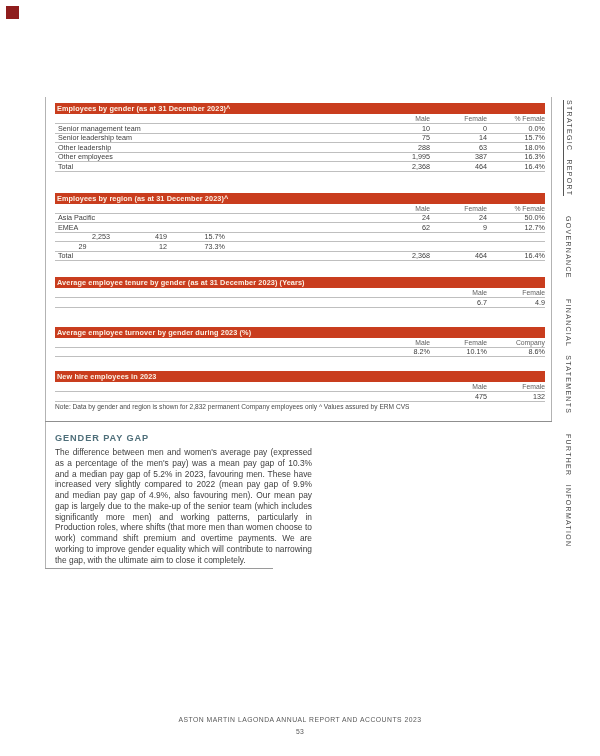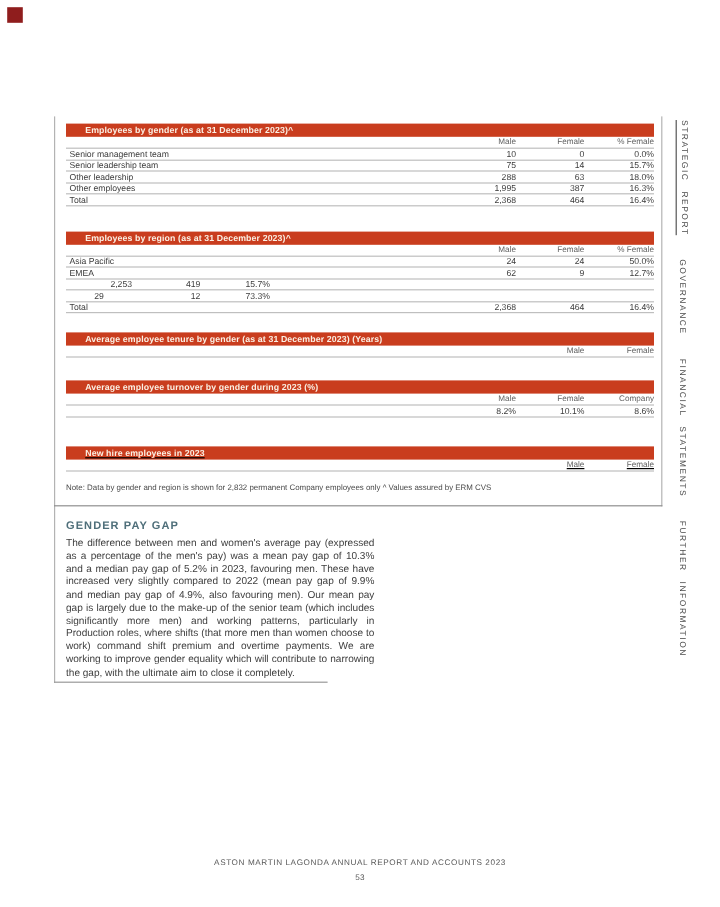--- a/index.html
+++ b/index.html
@@ -9,23 +9,23 @@
   
   .frame-left{position:absolute;left:45px;top:97px;width:1px;height:472px;background:#b3b3b3;}
   .frame-right{position:absolute;left:551px;top:97px;width:1px;height:325px;background:#b3b3b3;}
   .note-rule{position:absolute;left:45px;top:421px;width:507px;height:1px;background:#8f8f8f;}
   .gpg-rule{position:absolute;left:45px;top:568px;width:228px;height:1px;background:#9a9a9a;}
   
   .tables{position:absolute;left:55px;top:103px;width:490px;}
   .tbl:nth-child(2){margin-top:21px;}
   .tbl:nth-child(3){margin-top:16px;}
   .tbl:nth-child(4){margin-top:19px;}
-  .tbl:nth-child(5){margin-top:24px;text-decoration:underline;}
+  .tbl:nth-child(5){margin-top:14px;}
   .bar{height:11px;line-height:11px;background:var(--accent,#c93d1e);color:#fbf0e4;
-       font-size:7.3px;font-weight:bold;padding-left:16px;letter-spacing:.1px;}
+       font-size:7.3px;font-weight:bold;padding-left:2px;letter-spacing:.1px;}
   .row{display:flex;align-items:center;height:9.5px;border-bottom:1px solid #bfbfbf;
        box-sizing:border-box;font-size:7.2px;color:#3c3c3c;}
   .hrow{height:10px;color:#5f5f5f;font-size:6.8px;}
   .lbl{flex:1;padding-left:3px;white-space:nowrap;}
   .num{text-align:right;white-space:nowrap;}
   
   .note{position:absolute;left:55px;top:403px;width:490px;font-size:6.6px;color:#4a4a4a;}
   
   .gpg{position:absolute;left:55px;top:433px;width:257px;}
   .gpg-title{font-size:9.2px;font-weight:bold;color:var(--teal,#4f6f7a);
@@ -131,20 +131,25 @@
           <div class="num" style="width: 58px;">16.4%</div>
         </div>
       </div>
       <div class="tbl">
         <div class="bar">Average employee tenure by gender (as at 31 December 2023) (Years)</div>
         <div class="row hrow">
           <div class="lbl"></div>
           <div class="num" style="width: 57px;">Male</div>
           <div class="num" style="width: 58px;">Female</div>
         </div>
+        <div class="row">
+          <div class="lbl"></div>
+          <div class="num" style="width: 57px;">6.7</div>
+          <div class="num" style="width: 58px;">4.9</div>
+        </div>
       </div>
       <div class="tbl">
         <div class="bar">Average employee turnover by gender during 2023 (%)</div>
         <div class="row hrow">
           <div class="lbl"></div>
           <div class="num" style="width: 55px;">Male</div>
           <div class="num" style="width: 57px;">Female</div>
           <div class="num" style="width: 58px;">Company</div>
         </div>
         <div class="row">
@@ -153,20 +158,25 @@
           <div class="num" style="width: 57px;">10.1%</div>
           <div class="num" style="width: 58px;">8.6%</div>
         </div>
       </div>
       <div class="tbl">
         <div class="bar">New hire employees in 2023</div>
         <div class="row hrow">
           <div class="lbl"></div>
           <div class="num" style="width: 57px;">Male</div>
           <div class="num" style="width: 58px;">Female</div>
+        </div>
+        <div class="row">
+          <div class="lbl"></div>
+          <div class="num" style="width: 57px;">475</div>
+          <div class="num" style="width: 58px;">132</div>
         </div>
       </div>
     </div>
 
   <div class="note">Note: Data by gender and region is shown for 2,832 permanent Company employees only ^ Values assured by ERM CVS</div>
 
   <div class="gpg">
     <h2 class="gpg-title">GENDER PAY GAP</h2>
     <p class="gpg-body">The difference between men and women's average pay (expressed as a percentage of the men's pay) was a mean pay gap of 10.3% and a median pay gap of 5.2% in 2023, favouring men. These have increased very slightly compared to 2022 (mean pay gap of 9.9% and median pay gap of 4.9%, also favouring men). Our mean pay gap is largely due to the make-up of the senior team (which includes significantly more men) and working patterns, particularly in Production roles, where shifts (that more men than women choose to work) command shift premium and overtime payments. We are working to improve gender equality which will contribute to narrowing the gap, with the ultimate aim to close it completely.</p>
   </div>

